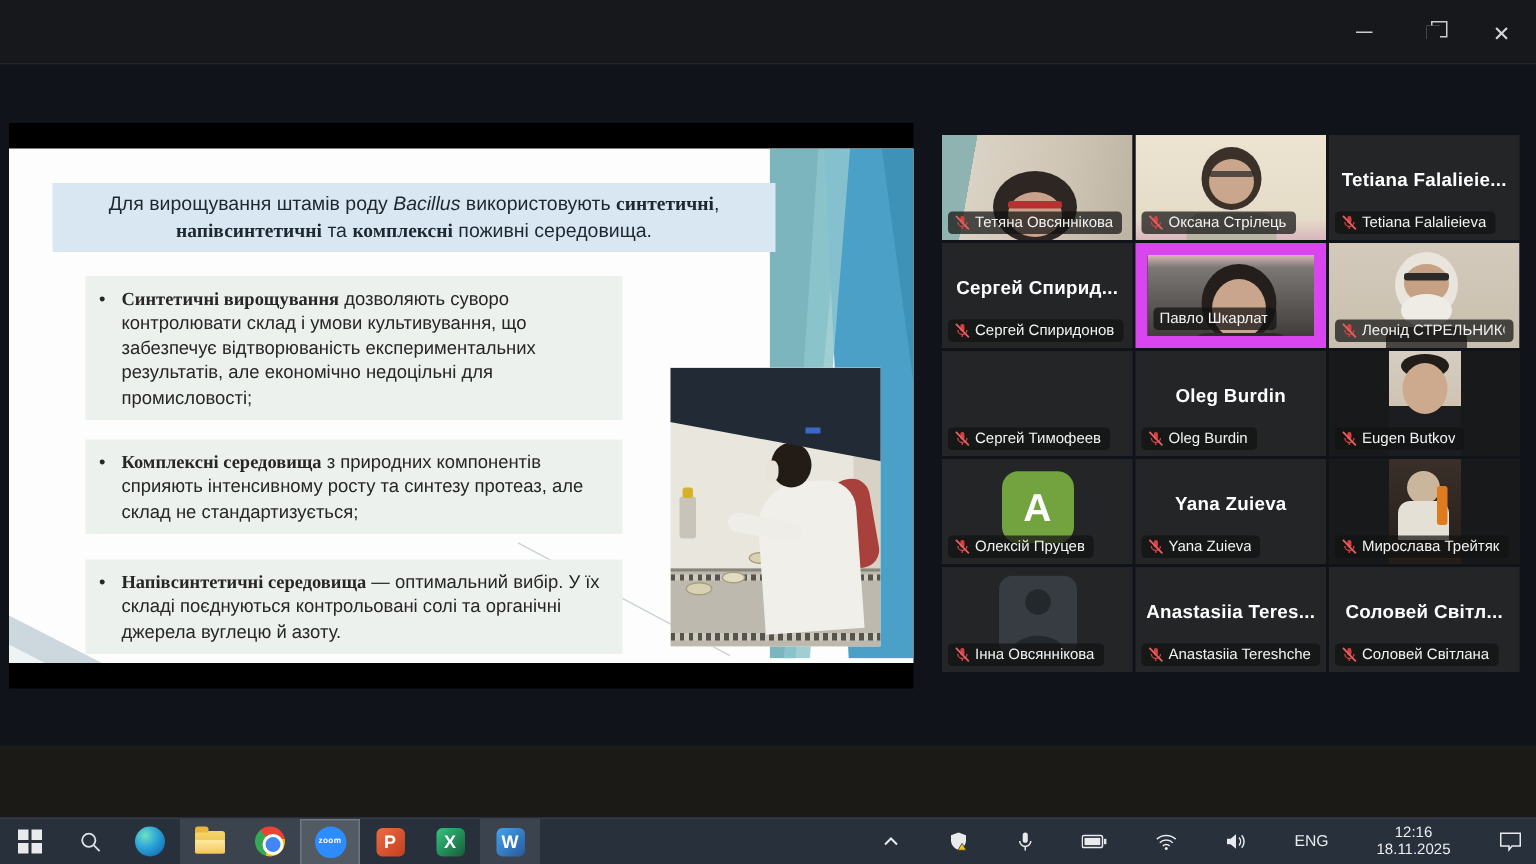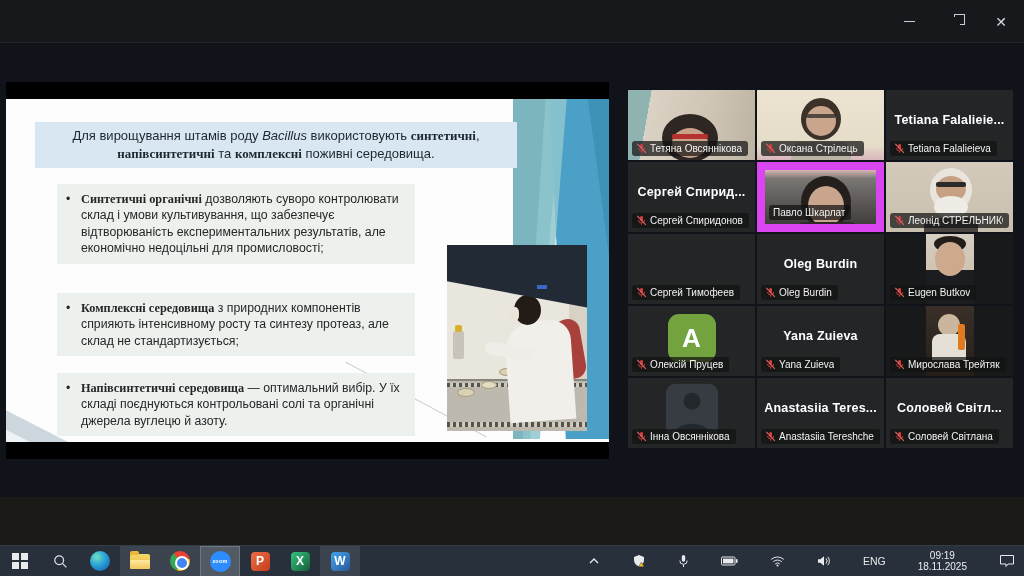--- a/index.html
+++ b/index.html
@@ -159,21 +159,21 @@
           </div>
         <span class="thin-line" style="left:330px;top:300px;width:160px;transform:rotate(28deg);"></span>
         <span class="thin-line" style="left:290px;top:322px;width:90px;transform:rotate(-18deg);"></span>
 
         <div class="hdr">
           <span>Для вирощування штамів роду </span><span class="it">Bacillus</span><span> використовують </span><span class="bd">синтетичні</span><span>, </span><span class="bd">напівсинтетичні</span><span> та </span><span class="bd">комплексні</span><span> поживні середовища.</span>
         </div>
 
         <div class="bbox" style="top:85px;">
           <span class="dot">•</span>
-          <span class="btxt"><span class="bd">Синтетичні органічні</span><span> дозволяють суворо контролювати склад і умови культивування, що забезпечує відтворюваність експериментальних результатів, але економічно недоцільні для промисловості;</span></span>
+          <span class="btxt"><span class="bd">Синтетичні вирощування</span><span> дозволяють суворо контролювати склад і умови культивування, що забезпечує відтворюваність експериментальних результатів, але економічно недоцільні для промисловості;</span></span>
         </div>
         <div class="bbox" style="top:194px;">
           <span class="dot">•</span>
           <span class="btxt"><span class="bd">Комплексні середовища</span><span> з природних компонентів сприяють інтенсивному росту та синтезу протеаз, але склад не стандартизується;</span></span>
         </div>
         <div class="bbox" style="top:274px;">
           <span class="dot">•</span>
           <span class="btxt"><span class="bd">Напівсинтетичні середовища</span><span> — оптимальний вибір.  У їх складі поєднуються контрольовані солі та органічні джерела вуглецю й азоту.</span></span>
         </div>
 
@@ -499,21 +499,21 @@
       </button>
       <button>
         <svg width="14" height="12" viewBox="0 0 14 12">
             <path d="M1 4.2h2.4L7 1.2v9.6L3.4 7.8H1z" fill="#e8eaec"></path>
             <path d="M9 3.4a3.8 3.8 0 0 1 0 5.2" stroke="#e8eaec" fill="none"></path>
             <path d="M10.8 1.8a6.4 6.4 0 0 1 0 8.4" stroke="#e8eaec" fill="none"></path>
           </svg>
       </button>
       <button class="lang">ENG</button>
       <button class="clock">
-        <span>09:19</span>
+        <span>12:16</span>
         <span>18.11.2025</span>
       </button>
       <button>
         <svg width="16" height="14" viewBox="0 0 16 14">
             <path d="M1.5 1.5h13v8.5H9l-2 2.5v-2.5H1.5z" fill="none" stroke="#e8eaec"></path>
           </svg>
       </button>
     </div>
   </div>
 

